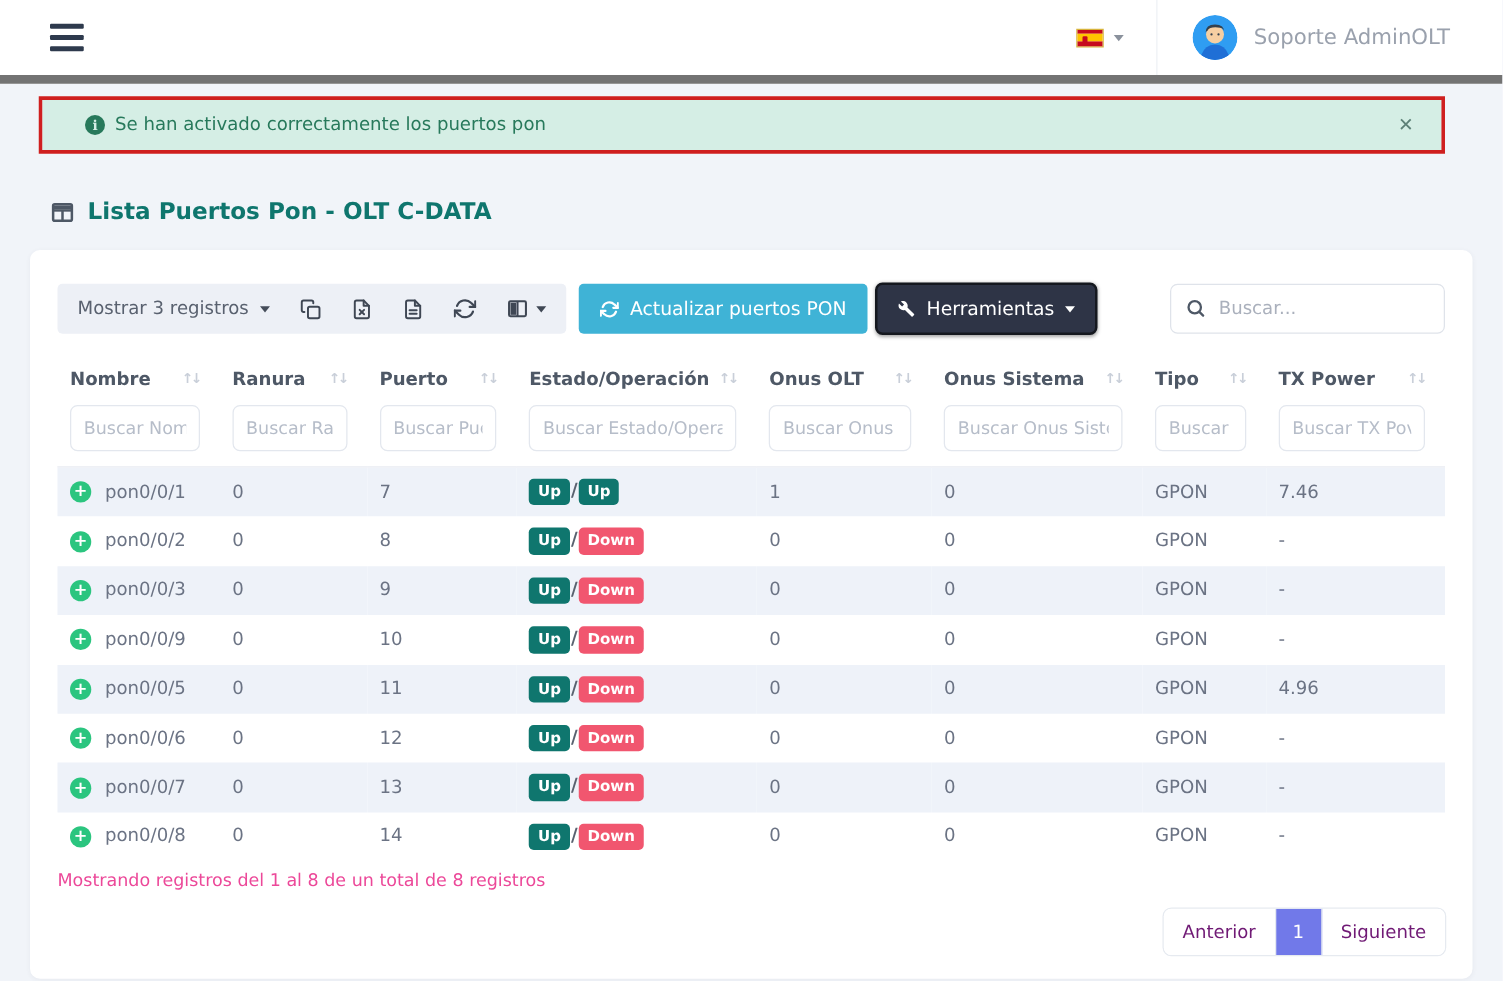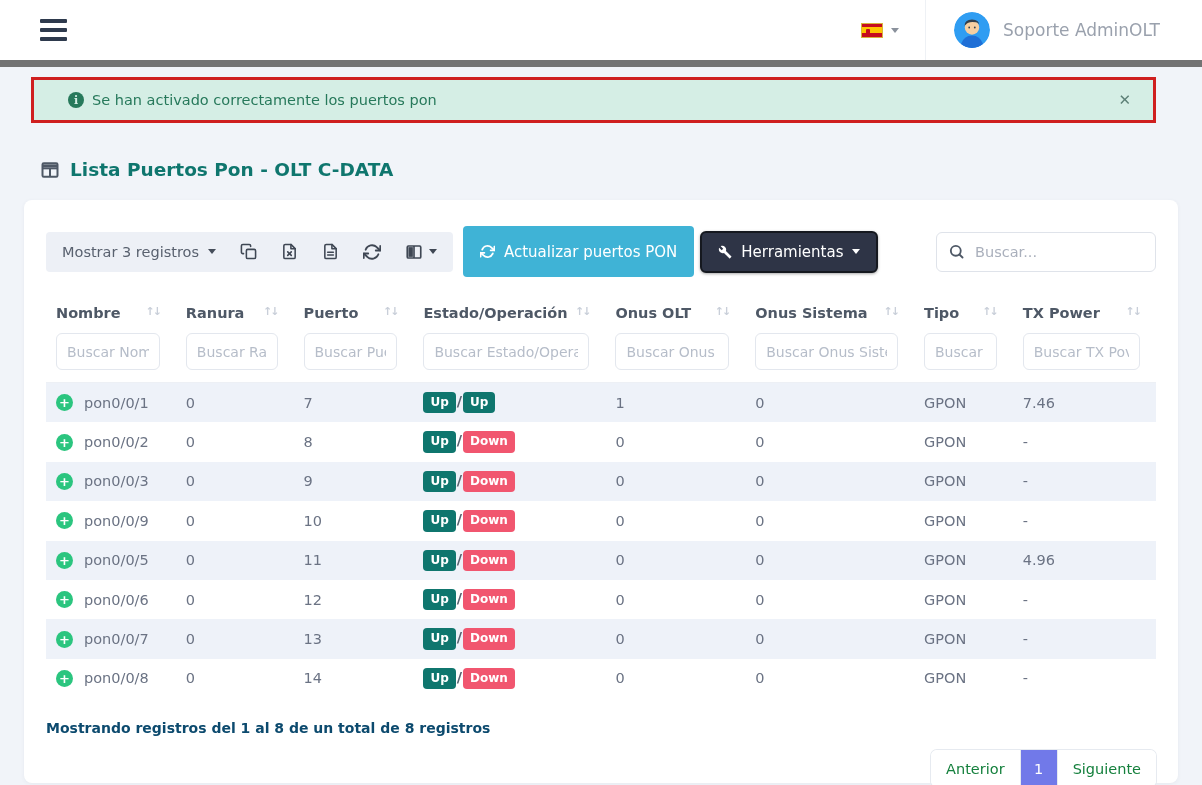--- a/index.html
+++ b/index.html
@@ -43,21 +43,21 @@
     box-shadow:0 1px 4px rgba(60,70,90,.06); padding:26px 22px 20px 22px; height:583px; }
 
   
   .toolbar { display:flex; align-items:center; }
   .tb-group { background:#edf0f6; border-radius:4px; display:flex; align-items:center;
     padding:0 16px; height:40px; gap:24px; }
   .length-btn { display:flex; align-items:center; gap:9px; font-size:14.5px; color:#59616f; cursor:pointer; }
   .length-btn .caret { border-top-color:#454d5a; }
   .icon-btn { display:flex; align-items:center; gap:6px; cursor:pointer; }
   .icon-btn svg { display:block; }
-  .btn-refresh { margin-left:10px; display:flex; align-items:center; gap:9px; height:51px;
+  .btn-refresh { margin-left:10px; display:flex; align-items:center; gap:9px; height:40px;
     background:#3fb3d6; color:#fff; font-size:15px; border:none; border-radius:4px;
     padding:0 17px; cursor:pointer; font-family:inherit; }
   .btn-tools { margin-left:6px; display:flex; align-items:center; gap:9px; height:42px;
     background:#2e3446; color:#fff; font-size:15px; border:2px solid #15181f; border-radius:6px;
     padding:0 16px; cursor:pointer; font-family:inherit; box-shadow:0 1px 3px rgba(0,0,0,.35); }
   .btn-tools .caret { border-top-color:#fff; }
   .search-wrap { margin-left:auto; position:relative; width:220px; }
   .search-wrap svg { position:absolute; left:12px; top:11px; }
   .search-input { width:100%; height:40px; border:1px solid #dfe3ea; border-radius:6px;
     padding:0 10px 0 38px; font-size:14.5px; font-family:inherit; color:#59616f; outline:none; }
@@ -79,25 +79,25 @@
   .plus-icon { width:17px; height:17px; border-radius:50%; background:#2bc57f; color:#fff;
     display:inline-flex; align-items:center; justify-content:center; font-size:13px; font-weight:700;
     line-height:1; cursor:pointer; flex:0 0 auto; }
   .badge { display:inline-block; padding:2px 7px; border-radius:4px; color:#fff; font-size:12px;
     font-weight:700; line-height:1.45; }
   .badge-up { background:#0f766e; }
   .badge-down { background:#f1566f; }
   .status-sep { color:#59616f; margin:0 1px; font-weight:600; }
 
   
-  .table-info { margin-top:22px; font-size:14px; font-weight:700; color:#0c4a6e; }
+  .table-info { margin-top:8px; font-size:14px; font-weight:400; color:#ec4899; }
   .pagination-row { display:flex; justify-content:flex-end; margin-top:14px; }
   .pagination { display:flex; border-radius:6px; overflow:hidden; box-shadow:0 0 0 1px #e6eaf0; }
   .page-btn { height:37px; display:flex; align-items:center; padding:0 15px; background:#fff;
-    color:#15803d; font-size:14.5px; cursor:pointer; border-right:1px solid #e6eaf0; }
+    color:#701a75; font-size:14.5px; cursor:pointer; border-right:1px solid #e6eaf0; }
   .page-btn:last-child { border-right:none; }
   .page-btn.active { background:#7179e9; color:#fff; width:37px; justify-content:center; padding:0; }
 </style>
 </head>
 <body>
 
 <header class="navbar">
   <div class="hamburger">
     <span></span>
       <span></span>

